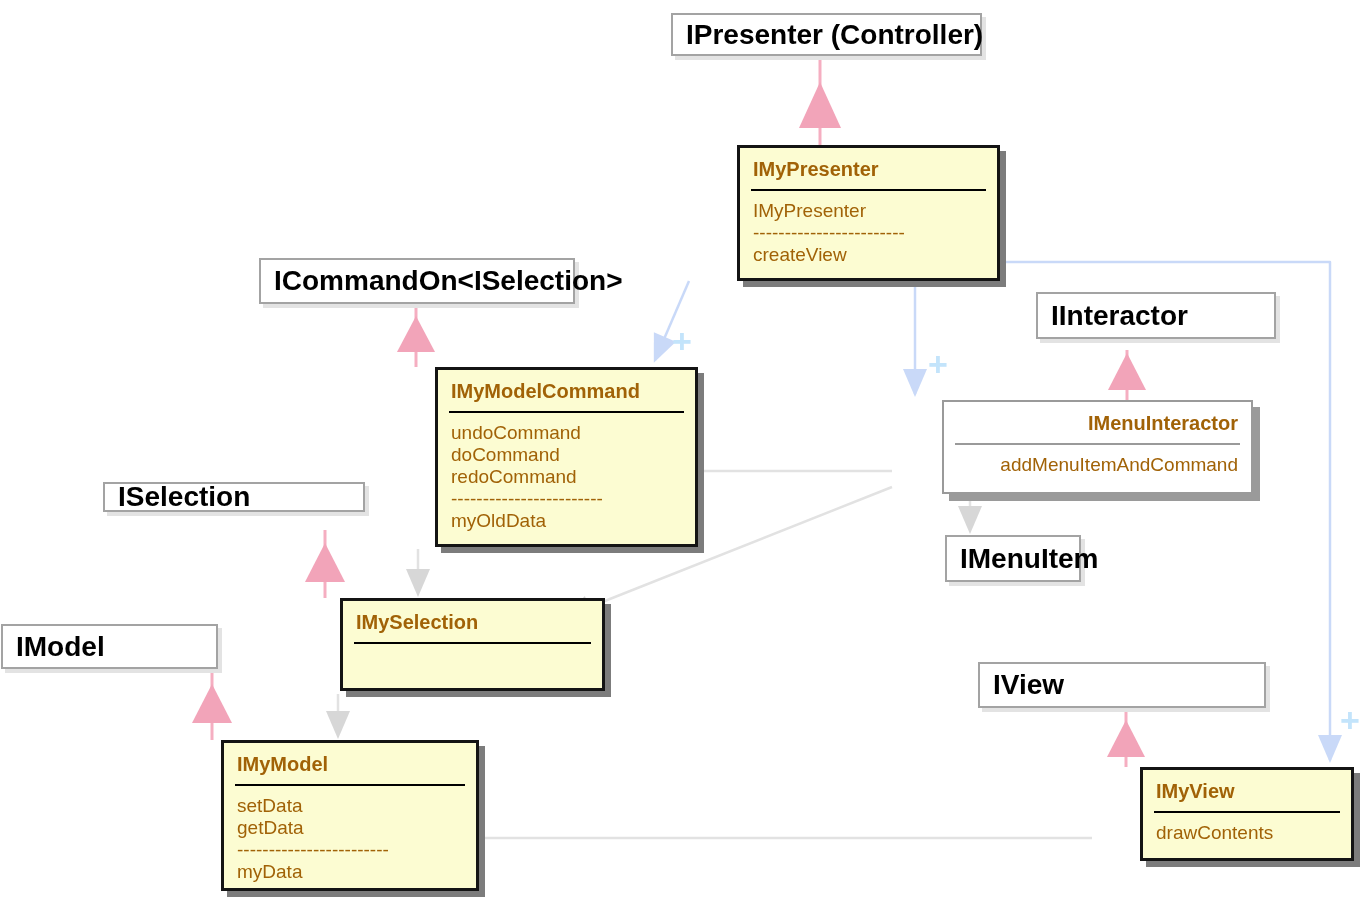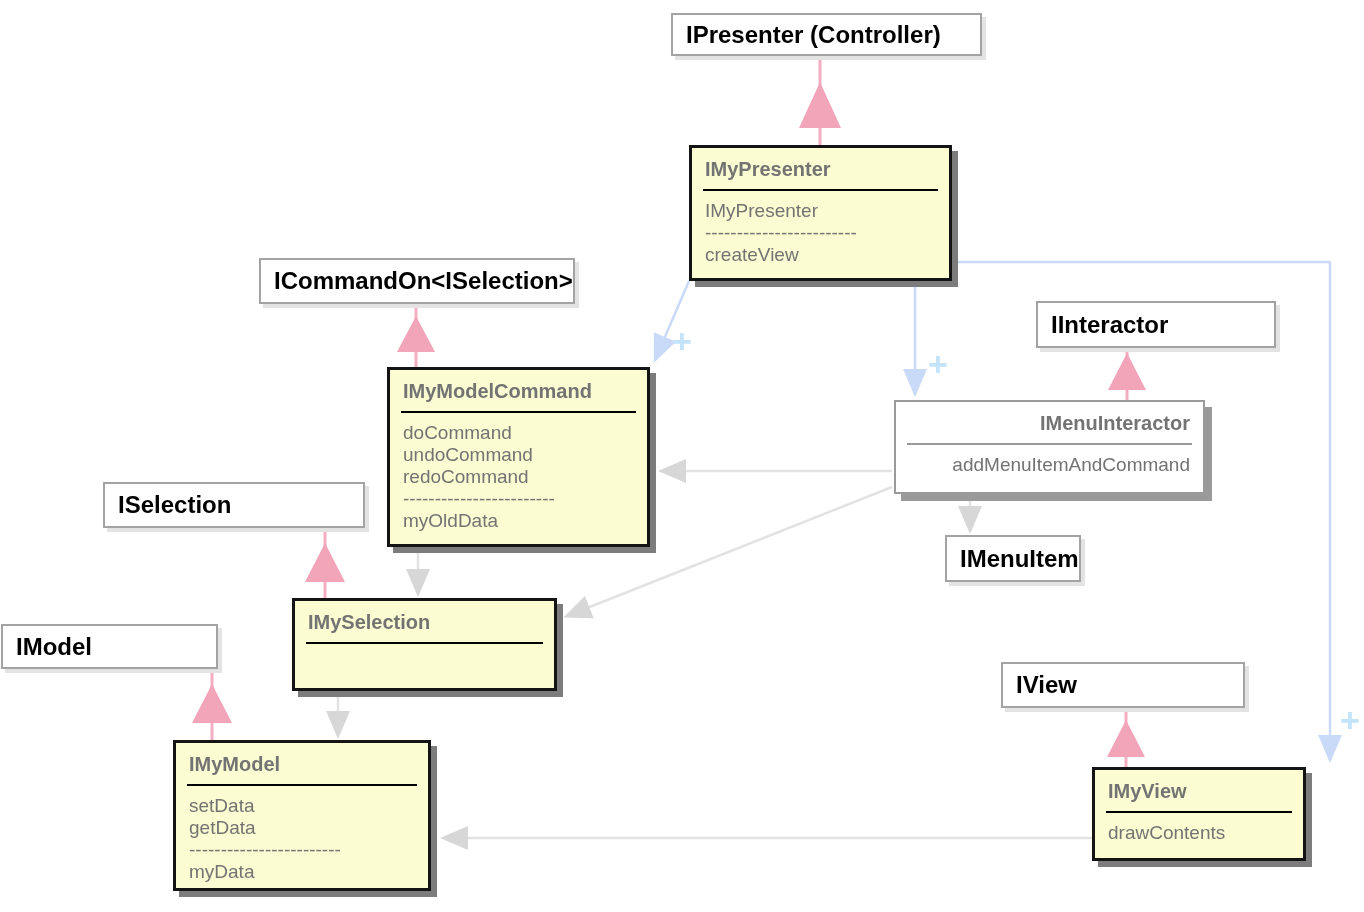--- a/index.html
+++ b/index.html
@@ -10,28 +10,29 @@
     font-family:"Liberation Sans", sans-serif;
     overflow:hidden;
   }
   #edges{position:absolute;left:0;top:0;z-index:1;}
   .iface{
     position:absolute;z-index:2;box-sizing:border-box;
     background:#ffffff;border:2px solid #a3a3a3;
     box-shadow:4px 4px 0 #e3e3e3;
     display:flex;align-items:center;
     padding-left:13px;
-    font-weight:bold;font-size:24px;color:#000;
+    font-weight:bold;font-size:28px;color:#000;
     white-space:nowrap;
   }
   .cls{
     position:absolute;z-index:2;box-sizing:border-box;
     background:#fcfcd2;border:3px solid #141414;
     box-shadow:6px 6px 0 #7c7c7c;
-    color:#737373;
+    color:#a16207;
+    margin-left:48px;
   }
   .cls .t{font-weight:bold;font-size:20px;padding:10px 13px 0;white-space:nowrap;}
   .cls .rule{border-top:2px solid #000;margin:8px 11px 0;}
   .cls .bd{font-size:19px;line-height:22px;padding:9px 13px;white-space:nowrap;}
   .cls.white{
     background:#ffffff;border:2px solid #9a9a9a;
     box-shadow:7px 7px 0 #9a9a9a;
     text-align:right;
   }
   .cls.white .rule{border-top:2px solid #9a9a9a;}
@@ -90,46 +91,46 @@
       <polygon points="325,543 305,582 345,582"></polygon>
       <polygon points="212,684 192,723 232,723"></polygon>
       <polygon points="1126,720 1107,757 1145,757"></polygon>
     </g>
   </svg>
 
   <div class="iface" style="left:671px;top:13px;width:311px;height:43px">IPresenter (Controller)</div>
 
   <div class="iface" style="left:259px;top:258px;width:316px;height:46px">ICommandOn&lt;ISelection&gt;</div>
 
-  <div class="iface" style="left:1036px;top:301px;width:240px;height:47px">IInteractor</div>
+  <div class="iface" style="left:1036px;top:292px;width:240px;height:47px">IInteractor</div>
 
   <div class="iface" style="left:945px;top:535px;width:136px;height:47px">IMenuItem</div>
 
-  <div class="iface" style="left:103px;top:482px;width:262px;height:46px">ISelection</div>
+  <div class="iface" style="left:103px;top:482px;width:262px;height:30px">ISelection</div>
 
   <div class="iface" style="left:1px;top:624px;width:217px;height:45px">IModel</div>
 
-  <div class="iface" style="left:1001px;top:662px;width:244px;height:46px">IView</div>
+  <div class="iface" style="left:978px;top:662px;width:288px;height:46px">IView</div>
 
   <div class="cls" style="left:689px;top:145px;width:263px;height:136px">
     <div class="t">IMyPresenter</div>
     <div class="rule"></div>
     <div class="bd">
       <div>IMyPresenter</div>
       <div>------------------------</div>
       <div>createView</div>
     </div>
   </div>
 
   <div class="cls" style="left:387px;top:367px;width:263px;height:180px">
     <div class="t">IMyModelCommand</div>
     <div class="rule"></div>
     <div class="bd">
+      <div>undoCommand</div>
       <div>doCommand</div>
-      <div>undoCommand</div>
       <div>redoCommand</div>
       <div>------------------------</div>
       <div>myOldData</div>
     </div>
   </div>
 
   <div class="cls white" style="left:894px;top:400px;width:311px;height:94px">
     <div class="t">IMenuInteractor</div>
     <div class="rule"></div>
     <div class="bd">

